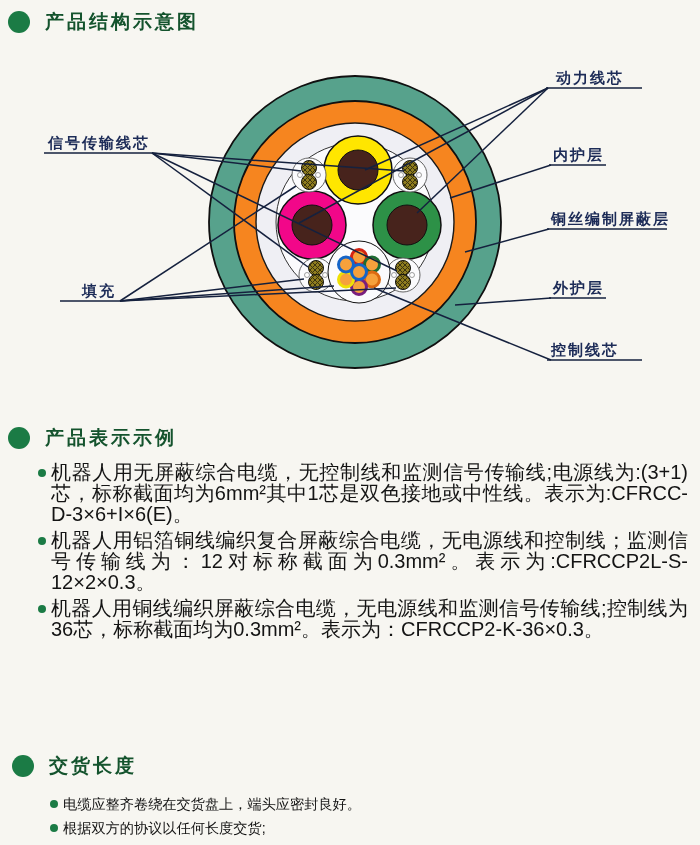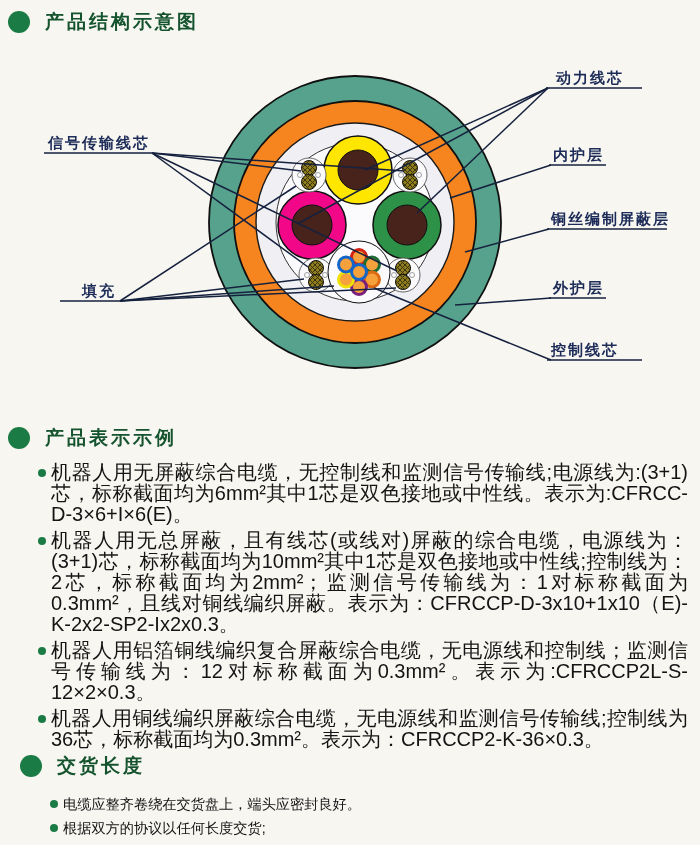--- a/index.html
+++ b/index.html
@@ -156,33 +156,29 @@
   <h2 class="sec-title">产品表示示例</h2>
 </div>
 
 <ul class="list" id="examples-list" style="left:38px;top:462px;width:650px;">
   <li class="item">
     <span class="b-dot"></span>
     <span>机器人用无屏蔽综合电缆，无控制线和监测信号传输线;电源线为:(3+1)芯，标称截面均为6mm²其中1芯是双色接地或中性线。表示为:CFRCC-D-3×6+I×6(E)。</span>
   </li>
   <li class="item">
     <span class="b-dot"></span>
-    <span>机器人用无总屏蔽，且有线芯(或线对)屏蔽的综合电缆，电源线为：(3+1)芯，标称截面均为10mm²其中1芯是双色接地或中性线;控制线为：2芯，标称截面均为2mm²；监测信号传输线为：1对标称截面为0.3mm²，且线对铜线编织屏蔽。表示为：CFRCCP-D-3x10+1x10（E)-K-2x2-SP2-Ix2x0.3。</span>
-  </li>
-  <li class="item">
-    <span class="b-dot"></span>
     <span>机器人用铝箔铜线编织复合屏蔽综合电缆，无电源线和控制线；监测信号传输线为：12对标称截面为0.3mm²。表示为:CFRCCP2L-S-12×2×0.3。</span>
   </li>
   <li class="item">
     <span class="b-dot"></span>
     <span>机器人用铜线编织屏蔽综合电缆，无电源线和监测信号传输线;控制线为 36芯，标称截面均为0.3mm²。表示为：CFRCCP2-K-36×0.3。</span>
   </li>
 </ul>
 
-<div class="sec-header" style="left:20px;top:753px;">
+<div class="sec-header" style="left:12px;top:753px;">
   <span class="sec-dot"></span>
   <h2 class="sec-title">交货长度</h2>
 </div>
 
 <ul class="list" id="delivery-list" style="left:50px;top:793px;width:630px;">
   <li class="item">
     <span class="b-dot"></span>
     <span>电缆应整齐卷绕在交货盘上，端头应密封良好。</span>
   </li>
   <li class="item">

